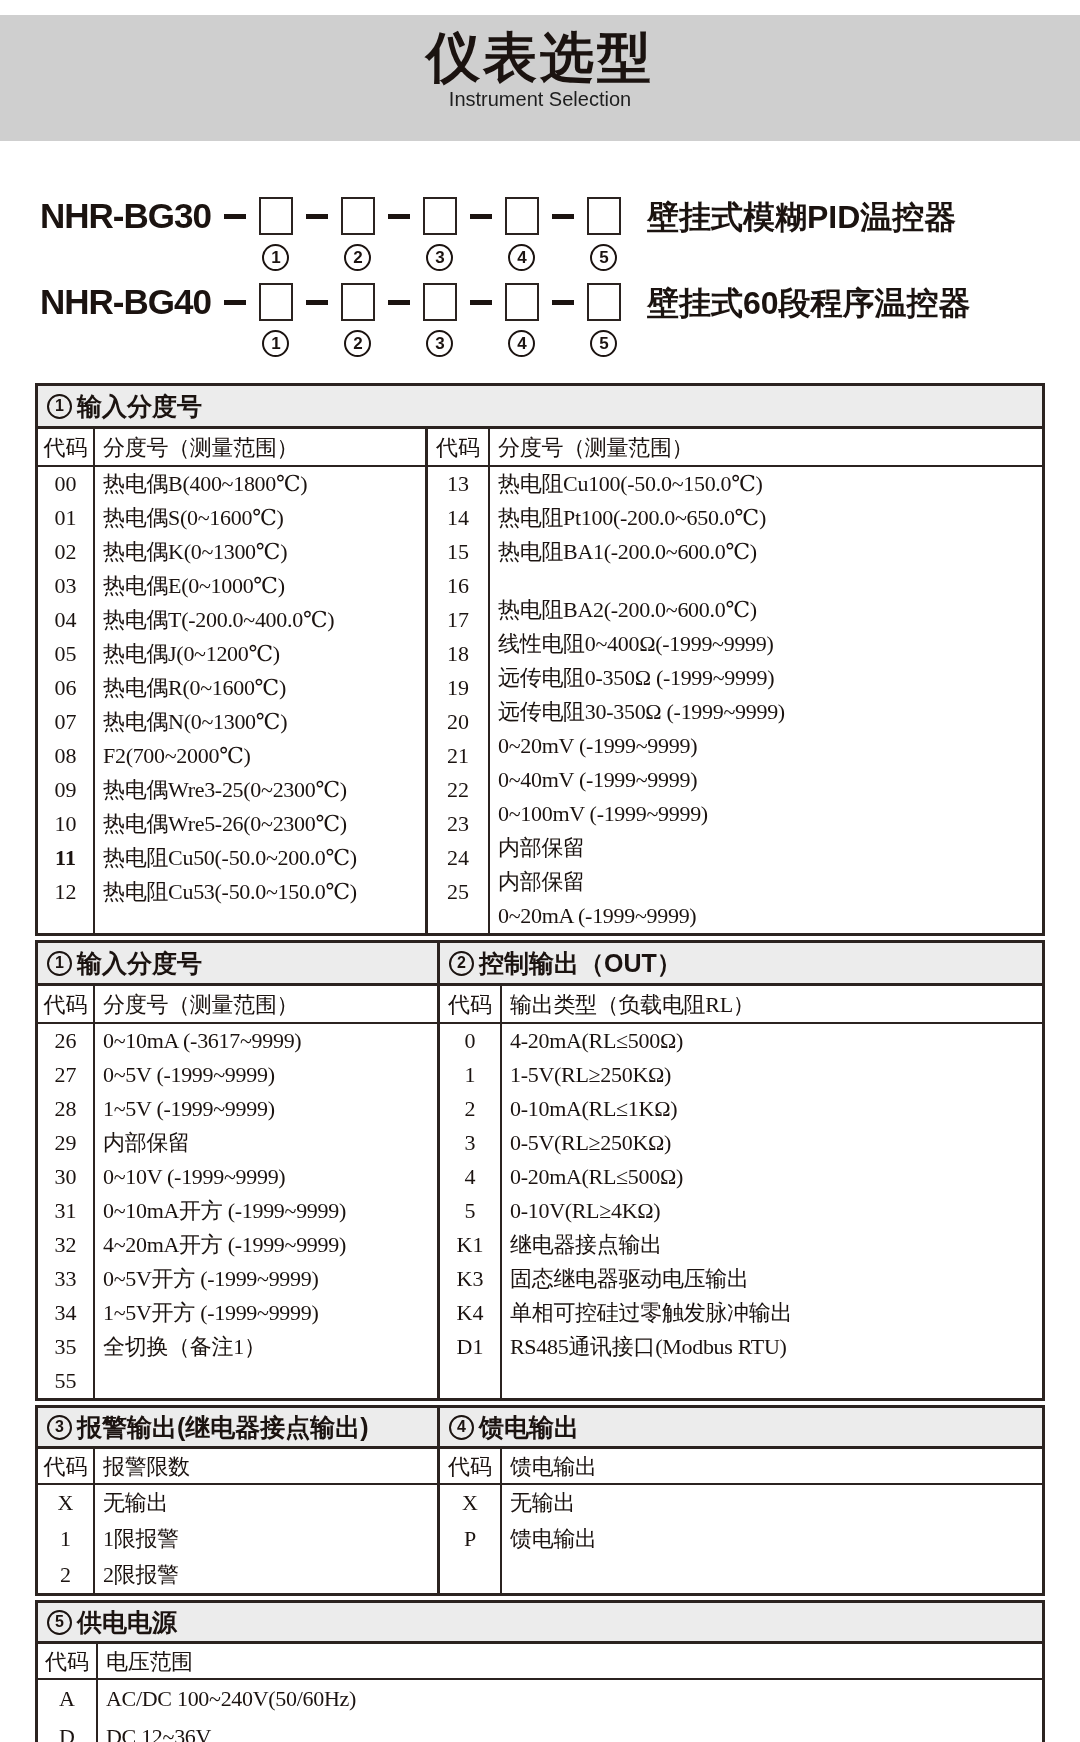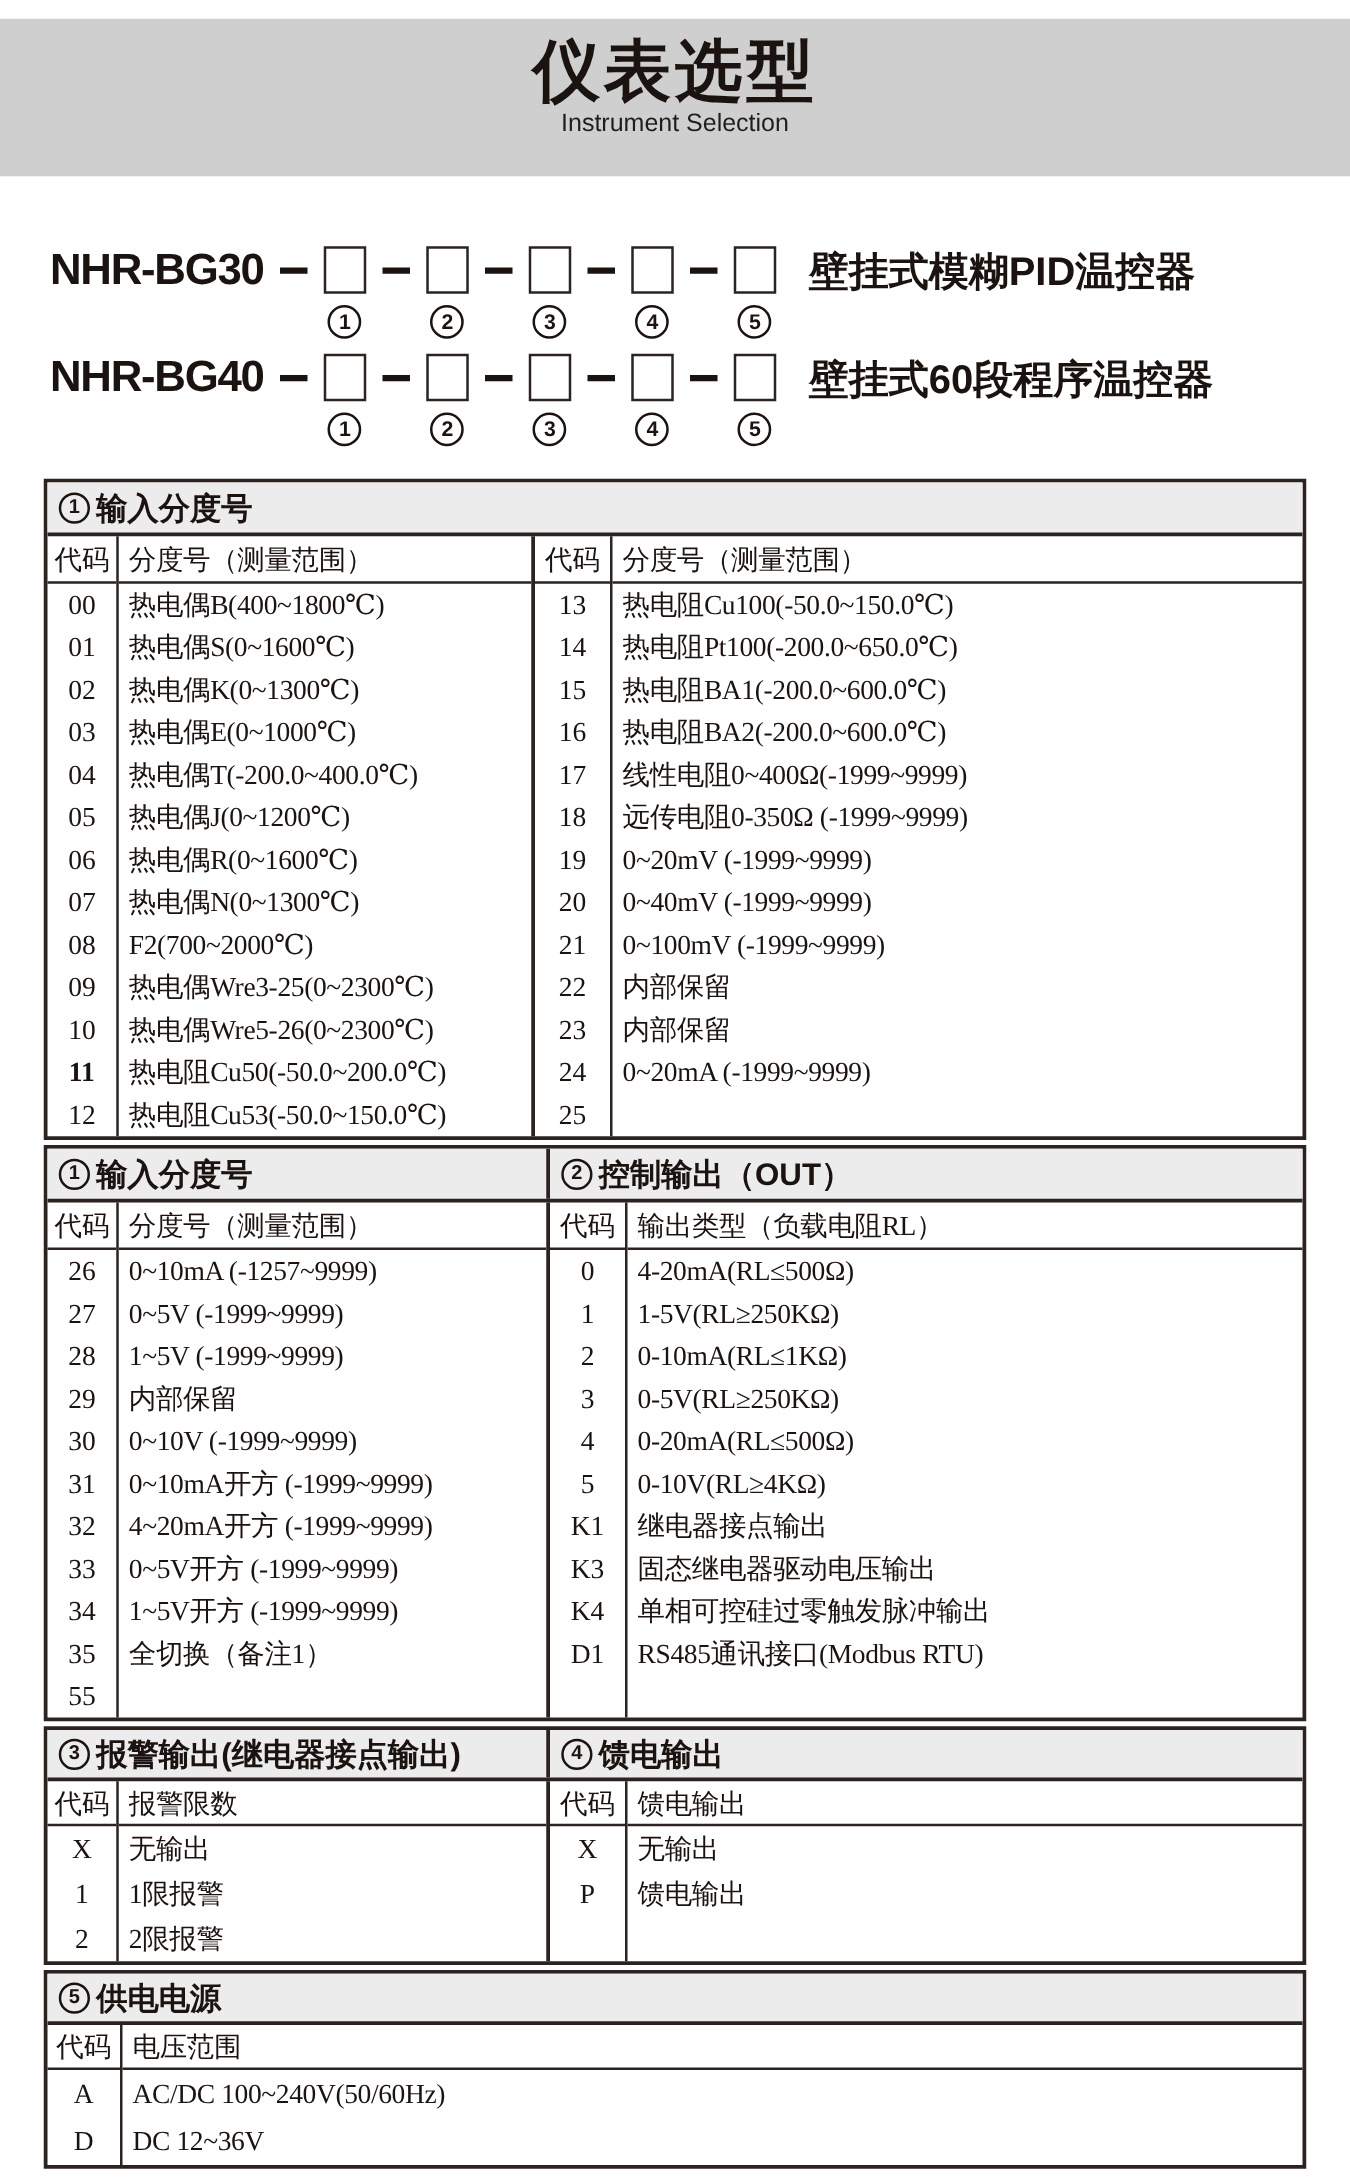--- a/index.html
+++ b/index.html
@@ -178,23 +178,24 @@
             <div class="cell code" style="height: 34px; line-height: 34px;">22</div>
             <div class="cell code" style="height: 34px; line-height: 34px;">23</div>
             <div class="cell code" style="height: 34px; line-height: 34px;">24</div>
             <div class="cell code" style="height: 34px; line-height: 34px;">25</div>
           </div>
           <div class="labelcol">
             <div class="cell label hdr" style="height: 38px; line-height: 38px;">分度号（测量范围）</div>
             <div class="cell label" style="height: 34px; line-height: 34px;">热电阻Cu100(-50.0~150.0℃)</div>
             <div class="cell label" style="height: 34px; line-height: 34px;">热电阻Pt100(-200.0~650.0℃)</div>
             <div class="cell label" style="height: 34px; line-height: 34px;">热电阻BA1(-200.0~600.0℃)</div>
-            <div class="cell label" style="height: 34px; line-height: 34px;">热电阻BA2(-200.0~600.0℃)</div>
+            <div class="cell label" style="height: 34px; line-height: 34px; margin-top: 24px;">热电阻BA2(-200.0~600.0℃)</div>
             <div class="cell label" style="height: 34px; line-height: 34px;">线性电阻0~400Ω(-1999~9999)</div>
             <div class="cell label" style="height: 34px; line-height: 34px;">远传电阻0-350Ω (-1999~9999)</div>
+            <div class="cell label" style="height: 34px; line-height: 34px;">远传电阻30-350Ω (-1999~9999)</div>
             <div class="cell label" style="height: 34px; line-height: 34px;">0~20mV (-1999~9999)</div>
             <div class="cell label" style="height: 34px; line-height: 34px;">0~40mV (-1999~9999)</div>
             <div class="cell label" style="height: 34px; line-height: 34px;">0~100mV (-1999~9999)</div>
             <div class="cell label" style="height: 34px; line-height: 34px;">内部保留</div>
             <div class="cell label" style="height: 34px; line-height: 34px;">内部保留</div>
             <div class="cell label" style="height: 34px; line-height: 34px;">0~20mA (-1999~9999)</div>
           </div>
         </div>
       </div>
     </div>
@@ -220,21 +221,21 @@
             <div class="cell code" style="height: 34px; line-height: 34px;">30</div>
             <div class="cell code" style="height: 34px; line-height: 34px;">31</div>
             <div class="cell code" style="height: 34px; line-height: 34px;">32</div>
             <div class="cell code" style="height: 34px; line-height: 34px;">33</div>
             <div class="cell code" style="height: 34px; line-height: 34px;">34</div>
             <div class="cell code" style="height: 34px; line-height: 34px;">35</div>
             <div class="cell code" style="height: 34px; line-height: 34px;">55</div>
           </div>
           <div class="labelcol">
             <div class="cell label hdr" style="height: 38px; line-height: 38px;">分度号（测量范围）</div>
-            <div class="cell label" style="height: 34px; line-height: 34px;">0~10mA (-1257~9999)</div>
+            <div class="cell label" style="height: 34px; line-height: 34px;">0~10mA (-3617~9999)</div>
             <div class="cell label" style="height: 34px; line-height: 34px;">0~5V (-1999~9999)</div>
             <div class="cell label" style="height: 34px; line-height: 34px;">1~5V (-1999~9999)</div>
             <div class="cell label" style="height: 34px; line-height: 34px;">内部保留</div>
             <div class="cell label" style="height: 34px; line-height: 34px;">0~10V (-1999~9999)</div>
             <div class="cell label" style="height: 34px; line-height: 34px;">0~10mA开方 (-1999~9999)</div>
             <div class="cell label" style="height: 34px; line-height: 34px;">4~20mA开方 (-1999~9999)</div>
             <div class="cell label" style="height: 34px; line-height: 34px;">0~5V开方 (-1999~9999)</div>
             <div class="cell label" style="height: 34px; line-height: 34px;">1~5V开方 (-1999~9999)</div>
             <div class="cell label" style="height: 34px; line-height: 34px;">全切换（备注1）</div>
           </div>

